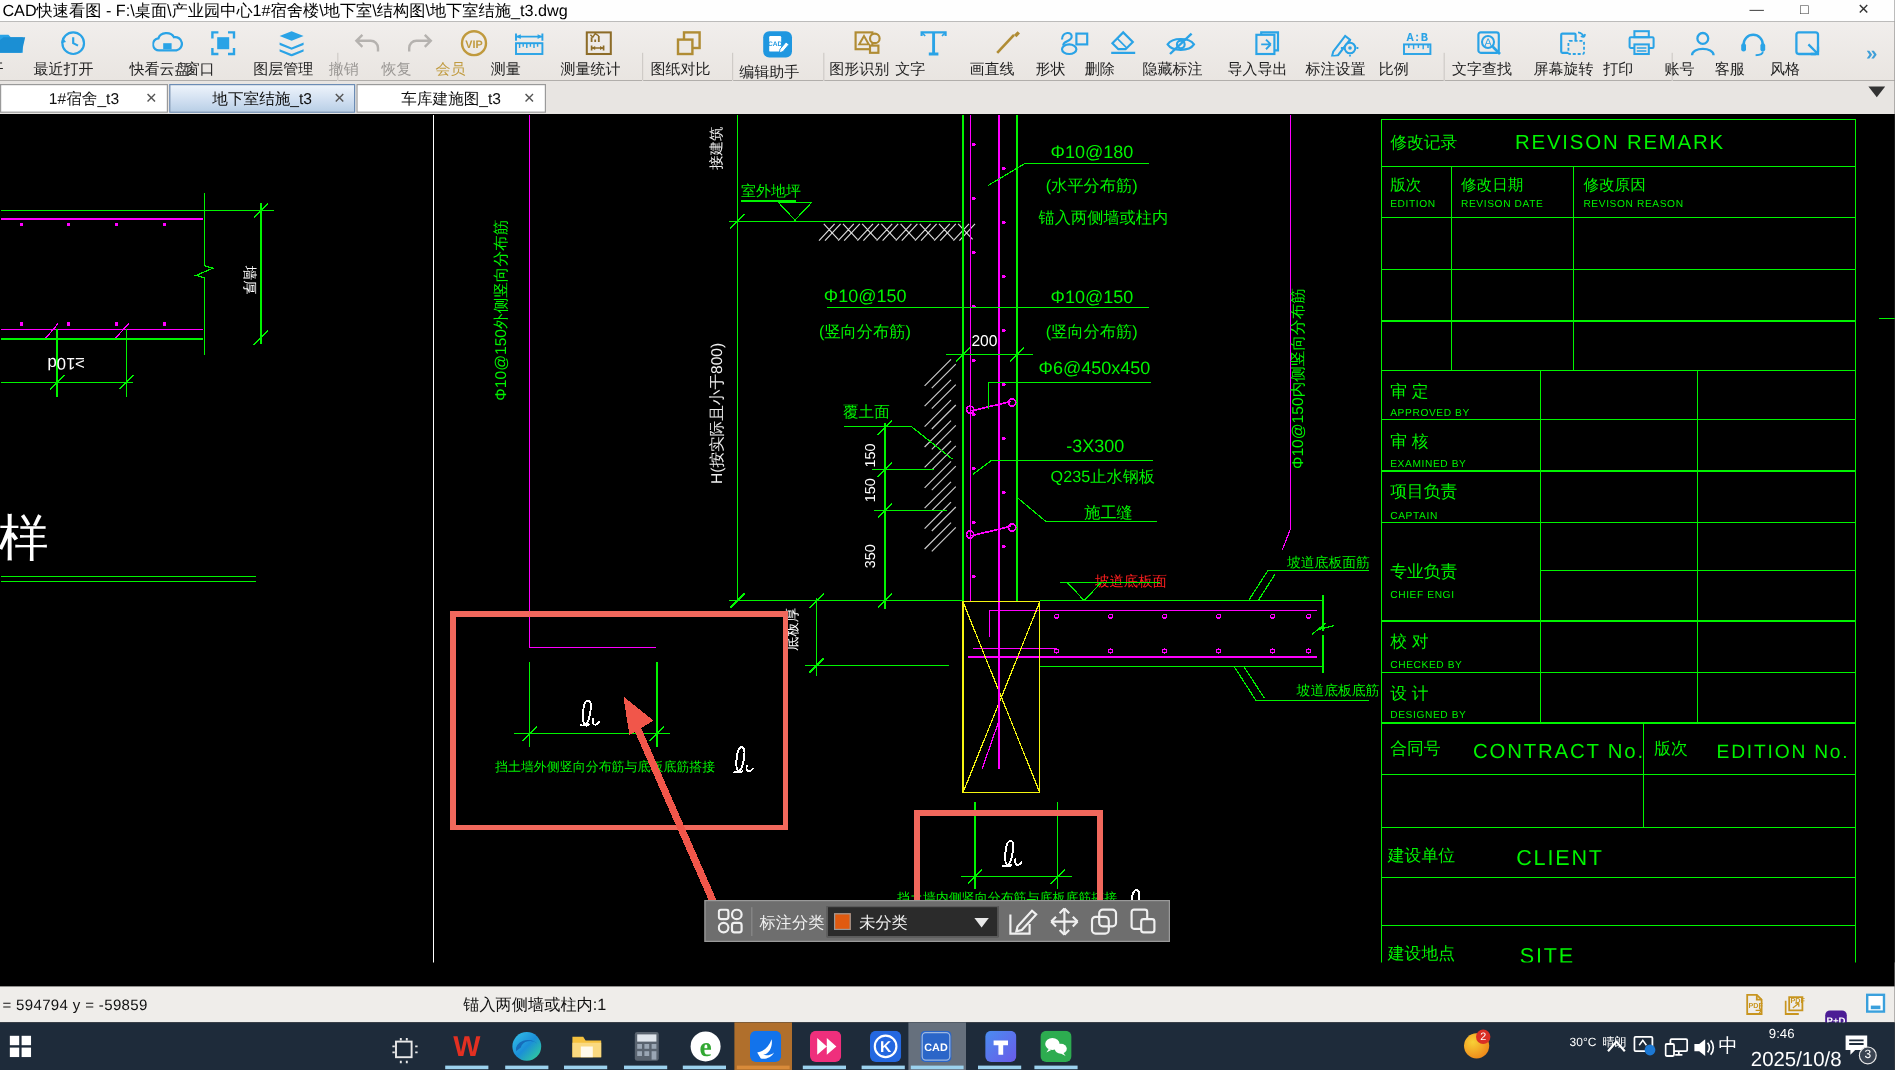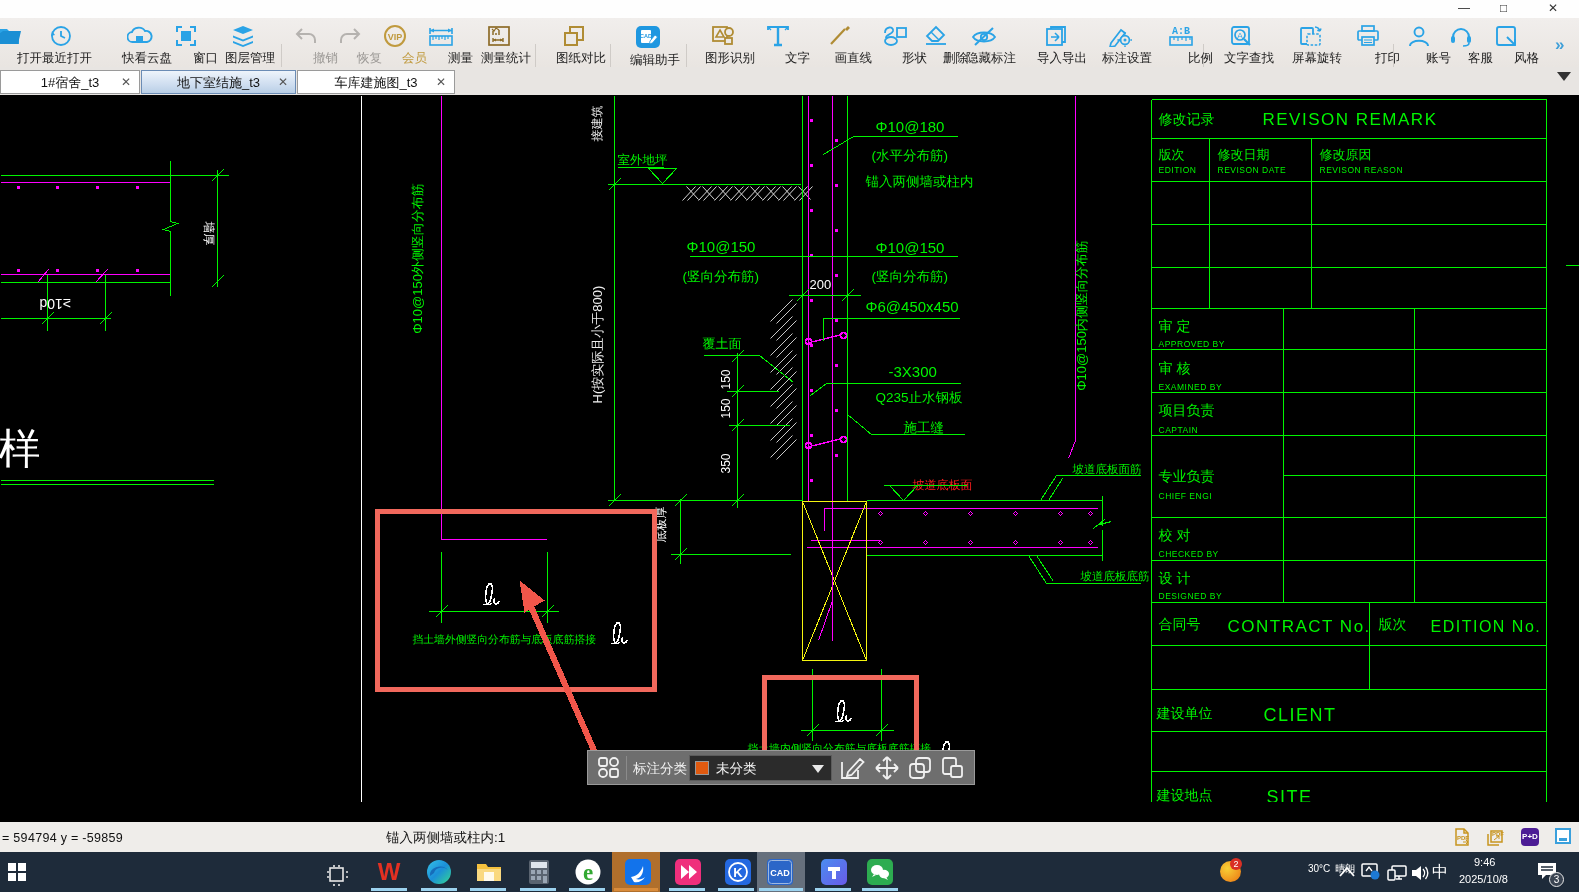--- a/index.html
+++ b/index.html
@@ -5,21 +5,21 @@
 *{margin:0;padding:0;box-sizing:border-box}
 html,body{width:1579px;height:892px;overflow:hidden;font-family:"Liberation Sans",sans-serif}
 #app{position:relative;width:1579px;height:892px;background:#000}
 .abs{position:absolute}
 
 #titlebar{position:absolute;left:0;top:0;width:1579px;height:18px;background:#fefefe;color:#000;font-size:13.5px}
 #titlebar .t{position:absolute;left:2px;top:0px;white-space:nowrap}
 .winbtn{position:absolute;top:1px;color:#333;font-size:12px}
 
 #toolbar{position:absolute;left:0;top:18px;width:1579px;height:49px;background:linear-gradient(#f1eeec,#e9e5e1)}
-.ti{position:absolute;top:7px;text-align:right;color:#222;font-size:12.5px}
+.ti{position:absolute;top:7px;text-align:left;color:#222;font-size:12.5px}
 .ti svg{display:block;margin:0 auto 3px auto}
 .tsep{position:absolute;top:26px;width:1px;height:34px;background:#cfcbc7}
 
 #tabbar{position:absolute;left:0;top:67px;width:1579px;height:28px;background:#e8e5e2}
 .dtab{position:absolute;top:3px;height:24px;background:#fff;border:1px solid #9a9a9a;font-size:13px;color:#111;text-align:center;line-height:23px}
 .dtab .x{position:absolute;top:0;color:#555;font-size:12px}
 .dtab.active{background:linear-gradient(#eef4fb,#cfdef0 60%,#b9cfe6);border:1px solid #6b8cb5;font-weight:normal}
 #tabfilter{position:absolute;right:8px;top:72px;width:0;height:0;border-left:7px solid transparent;border-right:7px solid transparent;border-top:9px solid #333}
 
 #canvas{position:absolute;left:0;top:95px;width:1579px;height:707px;background:#000}
@@ -32,20 +32,21 @@
 #searchbox{position:absolute;left:26px;top:1px;width:290px;height:38px;background:#f2f0ee;color:#222;overflow:hidden}
 .tbicon{position:absolute;top:7px;width:26px;height:26px}
 .tbline{position:absolute;top:36px;height:3px;background:#9cd2ee}
 .traytxt{position:absolute;color:#fff;font-size:15px;white-space:nowrap}
 </style>
 </head>
 <body>
 <div id="app">
 
   <div id="titlebar">
+    <div class="t">CAD快速看图 - F:\桌面\产业园中心1#宿舍楼\地下室\结构图\地下室结施_t3.dwg</div>
     <div class="winbtn" style="left:1458px">—</div>
     <div class="winbtn" style="left:1500px">□</div>
     <div class="winbtn" style="left:1548px">✕</div>
   </div>
 
   <div id="toolbar">
     <div class="tsep" style="left:281px"></div>
     <div class="tsep" style="left:535px"></div>
     <div class="tsep" style="left:610px"></div>
     <div class="tsep" style="left:686px"></div>
@@ -537,21 +538,21 @@
         <path d="M10 14 h5 m0 0 l-2 -2 m2 2 l-2 2" stroke="#c8951f" fill="none"></path>
       </svg>
     <svg width="18" height="18" style="position:absolute;left:1487px;top:6px" viewBox="0 0 18 18">
         <g fill="none" stroke="#c8951f" stroke-width="1.5">
           <path d="M1 6 v11 h11"></path>
           <path d="M4 3 v11 h11 v-11 z"></path>
         </g>
         <text x="5" y="8" font-size="6" fill="#c8951f" font-weight="bold">PDF</text>
         <path d="M7 12 l5 -4 m0 0 v3 m0 -3 h-3" stroke="#c8951f" fill="none"></path>
       </svg>
-    <div class="abs" style="left:1521px;top:6px;width:18px;height:18px;background:#4c1d95;border-radius:4px;color:#fff;font-size:8px;font-weight:bold;text-align:center;line-height:18px">P+D</div>
+    <div class="abs" style="left:1521px;top:20px;width:18px;height:18px;background:#4c1d95;border-radius:4px;color:#fff;font-size:8px;font-weight:bold;text-align:center;line-height:18px">P+D</div>
     <div class="abs" style="left:1555px;top:6px;width:16px;height:16px;border:2px solid #3aa0dc;background:#fff">
         <div style="margin:8px 2px 0 2px;height:3px;background:#3aa0dc"></div>
       </div>
   </div>
 
   <div id="taskbar">
     <svg width="18" height="18" style="position:absolute;left:8px;top:11px" viewBox="0 0 18 18">
         <g fill="#fff">
           <rect x="0" y="0" width="8" height="8"></rect>
           <rect x="10" y="0" width="8" height="8"></rect>
@@ -666,20 +667,20 @@
         <rect x="5" y="1" width="14" height="10" rx="1" fill="none" stroke="#fff" stroke-width="1.5"></rect>
         <path d="M9 14 h6 M12 11 v3" stroke="#fff" stroke-width="1.5"></path>
         <rect x="1" y="5" width="7" height="10" rx="1" fill="#1e2b3a" stroke="#fff" stroke-width="1.5"></rect>
       </svg>
     <svg width="18" height="16" style="position:absolute;left:1411px;top:13px" viewBox="0 0 18 16">
         <path d="M1 5 h4 l5 -4 v14 l-5 -4 h-4 z" fill="#fff"></path>
         <path d="M12 4 a6 6 0 0 1 0 8 M14.5 2 a9 9 0 0 1 0 12" fill="none" stroke="#fff" stroke-width="1.4"></path>
       </svg>
     <div class="traytxt" style="left:1432px;top:10px;font-size:16px">中</div>
     <div class="traytxt" style="left:1474px;top:4px;font-size:11px">9:46</div>
-    <div class="traytxt" style="left:1459px;top:21px;font-size:11px">2025/10/8</div>
+    <div class="traytxt" style="left:1459px;top:21px;font-size:17px">2025/10/8</div>
     <svg width="22" height="20" style="position:absolute;left:1537px;top:10px" viewBox="0 0 22 20">
         <path d="M1 1 h18 v12 h-10 l-4 4 v-4 h-4 z" fill="#fff"></path>
         <path d="M4 5 h12 M4 8 h12" stroke="#1e2b3a" stroke-width="1.5"></path>
       </svg>
     <div class="abs" style="left:1549px;top:20px;width:15px;height:15px;border-radius:50%;background:#3a4452;border:1px solid #e8e8e8;color:#fff;font-size:10px;text-align:center;line-height:14px">3</div>
   </div>
 </div>
 
 </body></html>

